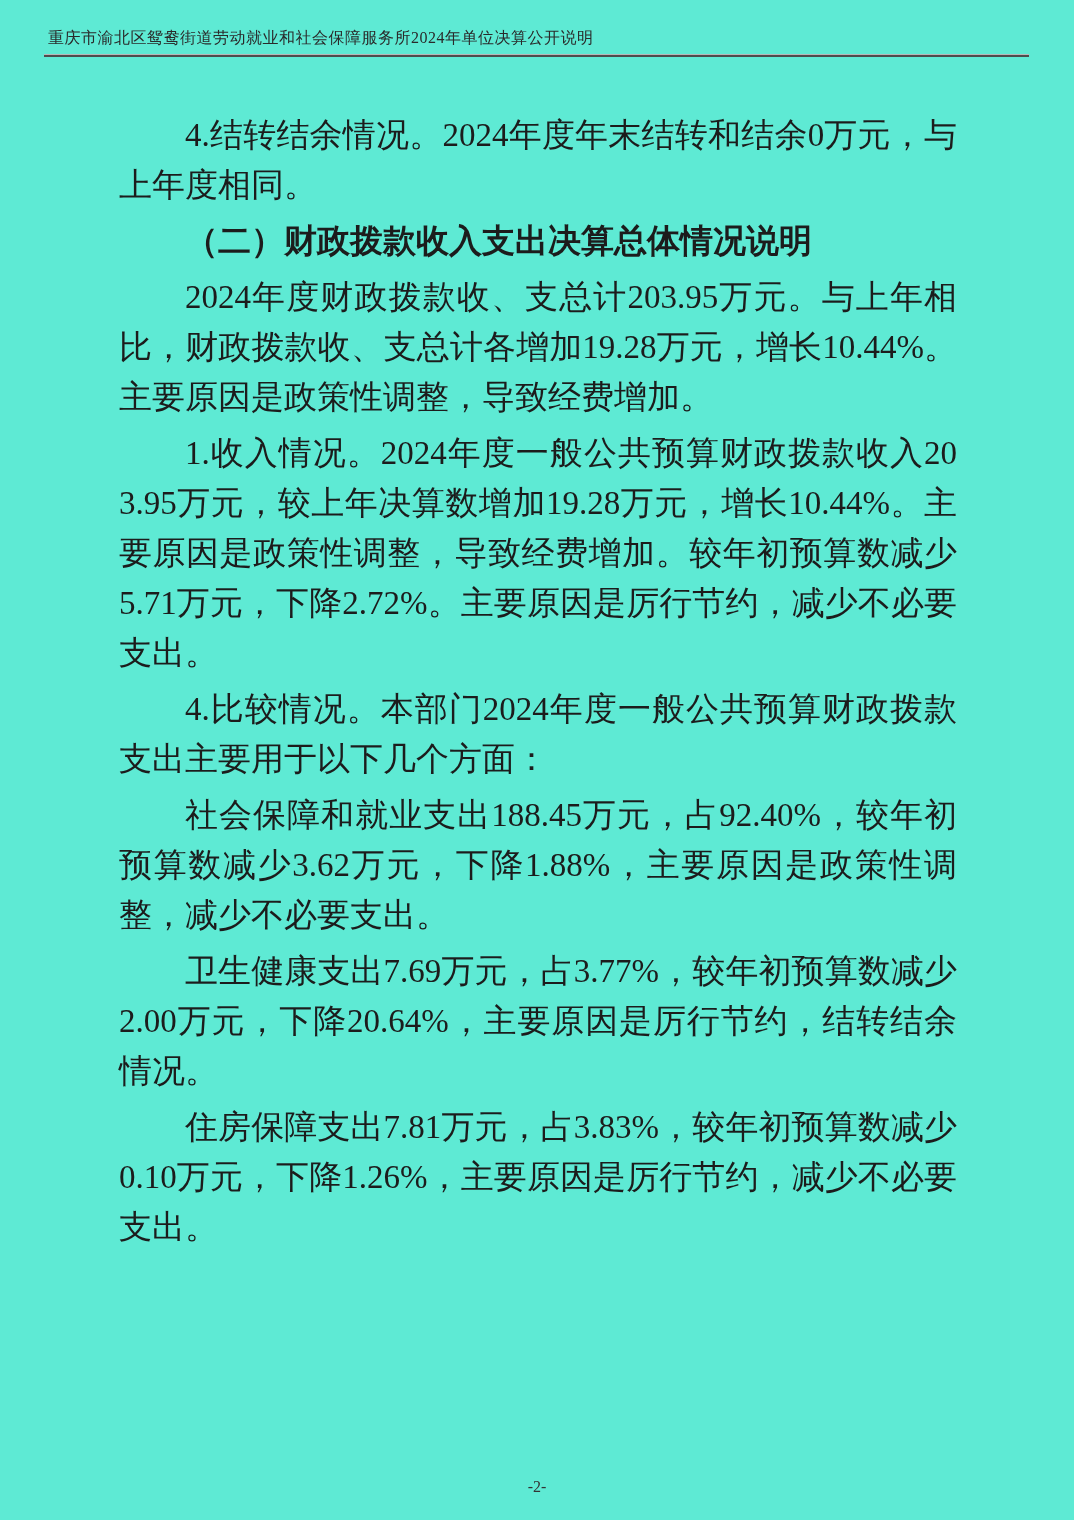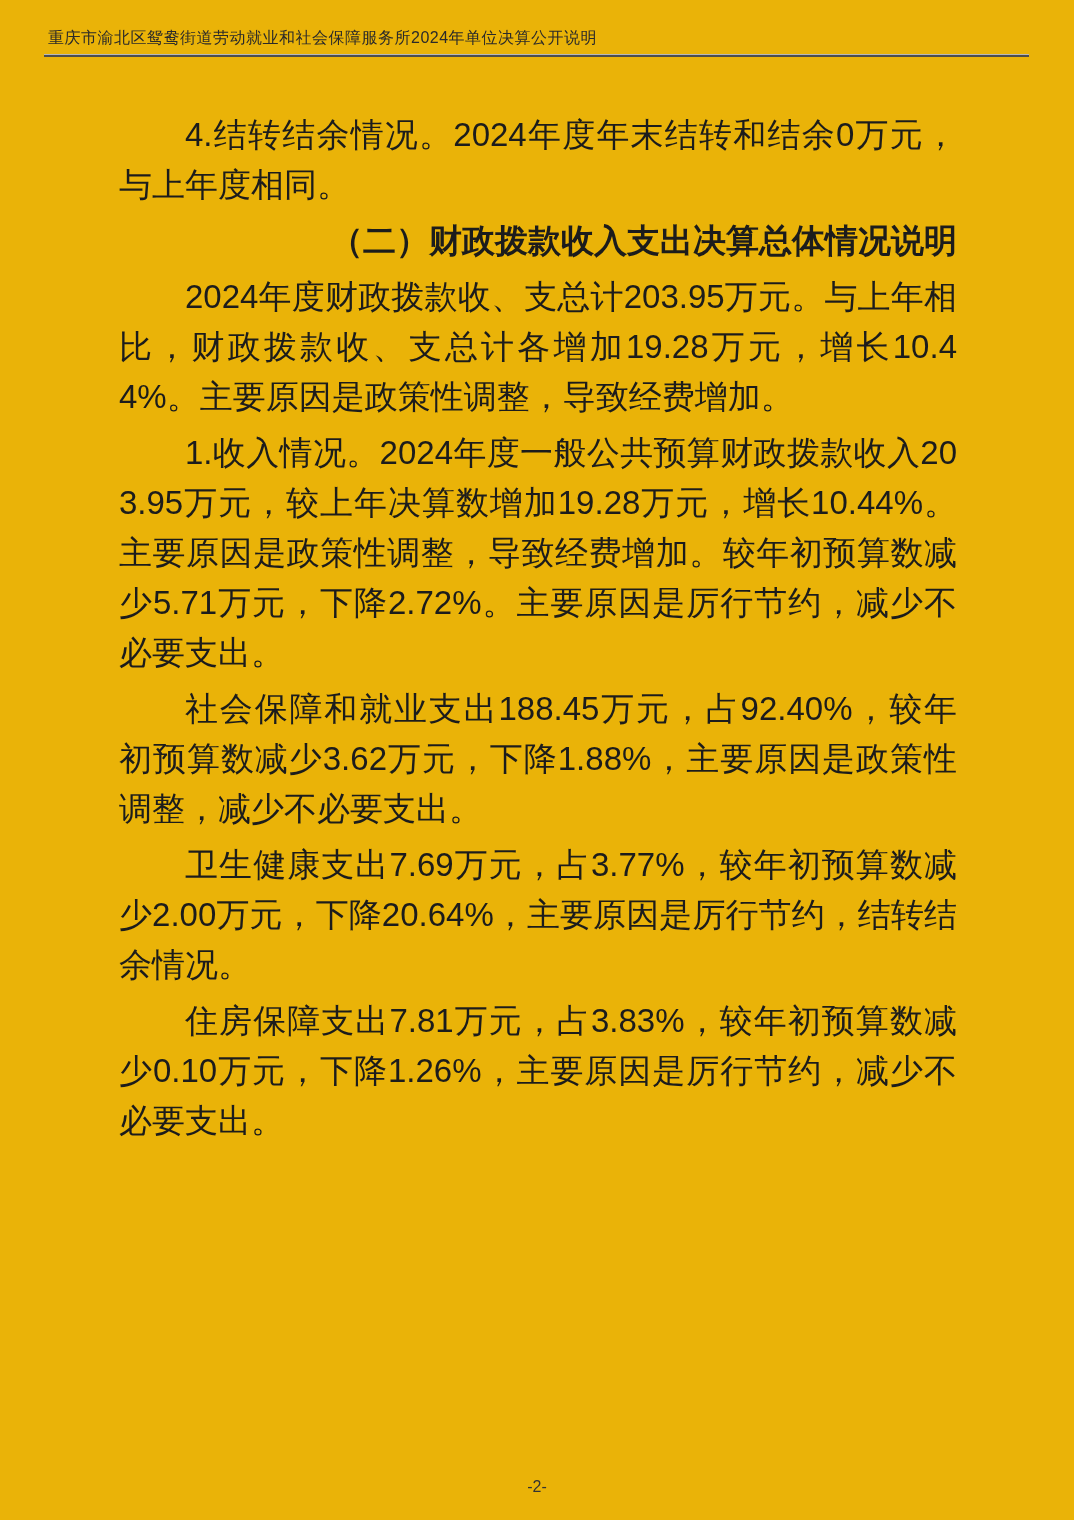--- a/index.html
+++ b/index.html
@@ -4,23 +4,23 @@
 <style>
   html, body {
     margin: 0;
     padding: 0;
     background: #ffffff;
   }
   .page {
     position: relative;
     width: 1074px;
     height: 1520px;
-    background: #eab308;
+    background: #5eead4;
     overflow: hidden;
-    font-family: Liberation Sans, sans-serif;
+    font-family: Liberation Serif, serif;
     color: #1c1c1c;
   }
   
   .page-header {
     position: absolute;
     left: 44px;
     right: 45px;
     top: 28px;
   }
   .page-header-title {
@@ -47,21 +47,21 @@
     margin: 6px;
     font-size: 33px;
     line-height: 50px;
     text-align: justify;
     text-justify: inter-character;
     text-indent: 2em;
     word-break: break-all;
   }
   .doc-body p.heading {
     font-weight: bold;
-    text-align: right;
+    text-align: left;
   }
   
   .page-footer {
     position: absolute;
     left: 0;
     right: 0;
     top: 1478px;
     text-align: center;
   }
   .page-number {
@@ -77,20 +77,21 @@
   <div class="page-header">
     <div class="page-header-title">重庆市渝北区鸳鸯街道劳动就业和社会保障服务所2024年单位决算公开说明</div>
     <div class="header-rule"></div>
   </div>
 
   <div class="doc-body">
     <p>4.结转结余情况。2024年度年末结转和结余0万元，与上年度相同。</p>
     <p class="heading">（二）财政拨款收入支出决算总体情况说明</p>
     <p>2024年度财政拨款收、支总计203.95万元。与上年相比，财政拨款收、支总计各增加19.28万元，增长10.44%。主要原因是政策性调整，导致经费增加。</p>
     <p>1.收入情况。2024年度一般公共预算财政拨款收入203.95万元，较上年决算数增加19.28万元，增长10.44%。主要原因是政策性调整，导致经费增加。较年初预算数减少5.71万元，下降2.72%。主要原因是厉行节约，减少不必要支出。</p>
+    <p>4.比较情况。本部门2024年度一般公共预算财政拨款支出主要用于以下几个方面：</p>
     <p>社会保障和就业支出188.45万元，占92.40%，较年初预算数减少3.62万元，下降1.88%，主要原因是政策性调整，减少不必要支出。</p>
     <p>卫生健康支出7.69万元，占3.77%，较年初预算数减少2.00万元，下降20.64%，主要原因是厉行节约，结转结余情况。</p>
     <p>住房保障支出7.81万元，占3.83%，较年初预算数减少0.10万元，下降1.26%，主要原因是厉行节约，减少不必要支出。</p>
   </div>
 
   <div class="page-footer">
     <span class="page-number">-2-</span>
   </div>
 
 </div>

